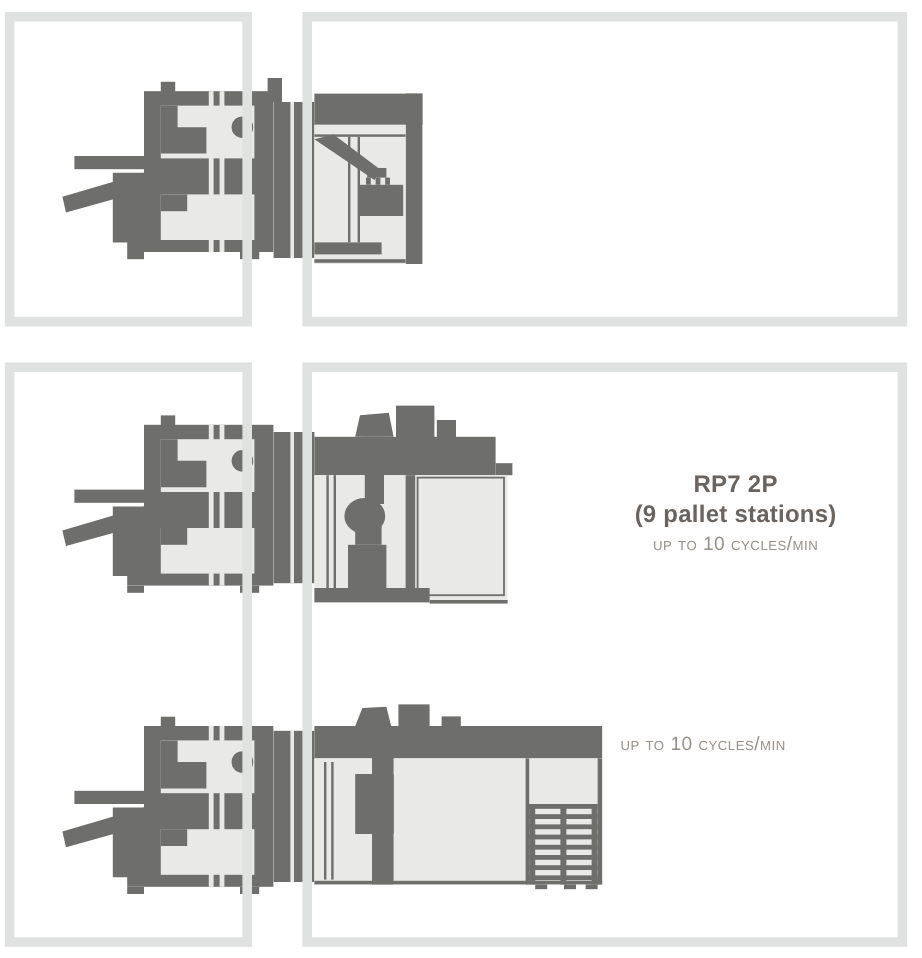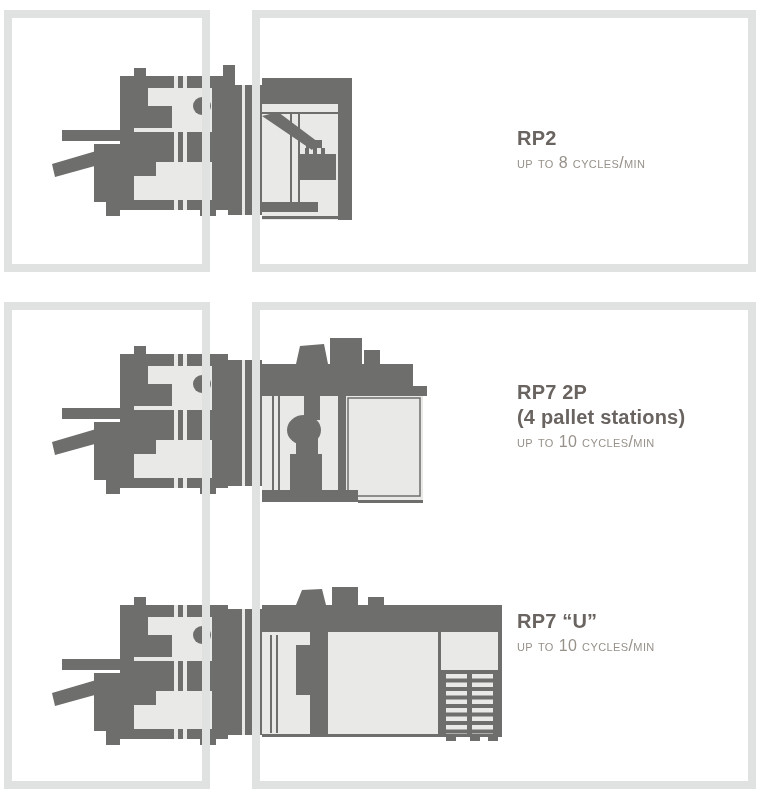--- a/index.html
+++ b/index.html
@@ -19,21 +19,21 @@
 
   .machine{position:absolute;z-index:2;display:block;}
   .machine.m1{left:50px;top:62px;}
   .machine.m2{left:50px;top:332px;}
   .machine.m3{left:50px;top:585px;}
   .d{fill:#6e6e6c;}
   .l{fill:#e9e9e7;}
 
   .label{position:absolute;left:517px;width:192px;z-index:4;}
   .label.lab1{top:126px;}
-  .label.lab2{top:380px;}
+  .label.lab2{top:392px;text-align:center;}
   .label.lab3{top:609px;}
   .title,.subtitle{
     font-size:20px;font-weight:700;line-height:25px;color:#6a6461;letter-spacing:0.2px;
   }
   .throughput{
     font-size:16px;line-height:22px;color:#97918a;font-weight:400;
     text-transform:lowercase;font-variant:small-caps;letter-spacing:0.4px;margin-top:1px;
   }
 </style>
 </head>
@@ -155,30 +155,24 @@
       <rect x="391" y="127.5" width="57" height="4"></rect>
       <rect x="391" y="136" width="57" height="4"></rect>
       <rect x="391" y="144.5" width="57" height="4"></rect>
       <rect x="396" y="152" width="10" height="4"></rect>
       <rect x="420" y="152" width="10" height="4"></rect>
       <rect x="438" y="152" width="10" height="4"></rect>
     </g>
     <rect class="d" x="212" y="149" width="240" height="3"></rect>
   </svg>
 
-  <div class="label lab1">
-    <div class="title">RP2</div>
-    <div class="subtitle"></div>
-    <div class="throughput">UP TO 8 CYCLES/MIN</div>
-  </div>
 
   <div class="label lab2">
     <div class="title">RP7 2P</div>
-    <div class="subtitle">(4 pallet stations)</div>
+    <div class="subtitle">(9 pallet stations)</div>
     <div class="throughput">UP TO 10 CYCLES/MIN</div>
   </div>
 
   <div class="label lab3">
-    <div class="title">RP7 “U”</div>
     <div class="throughput">UP TO 10 CYCLES/MIN</div>
   </div>
 
 </div>
 
 </body></html>

